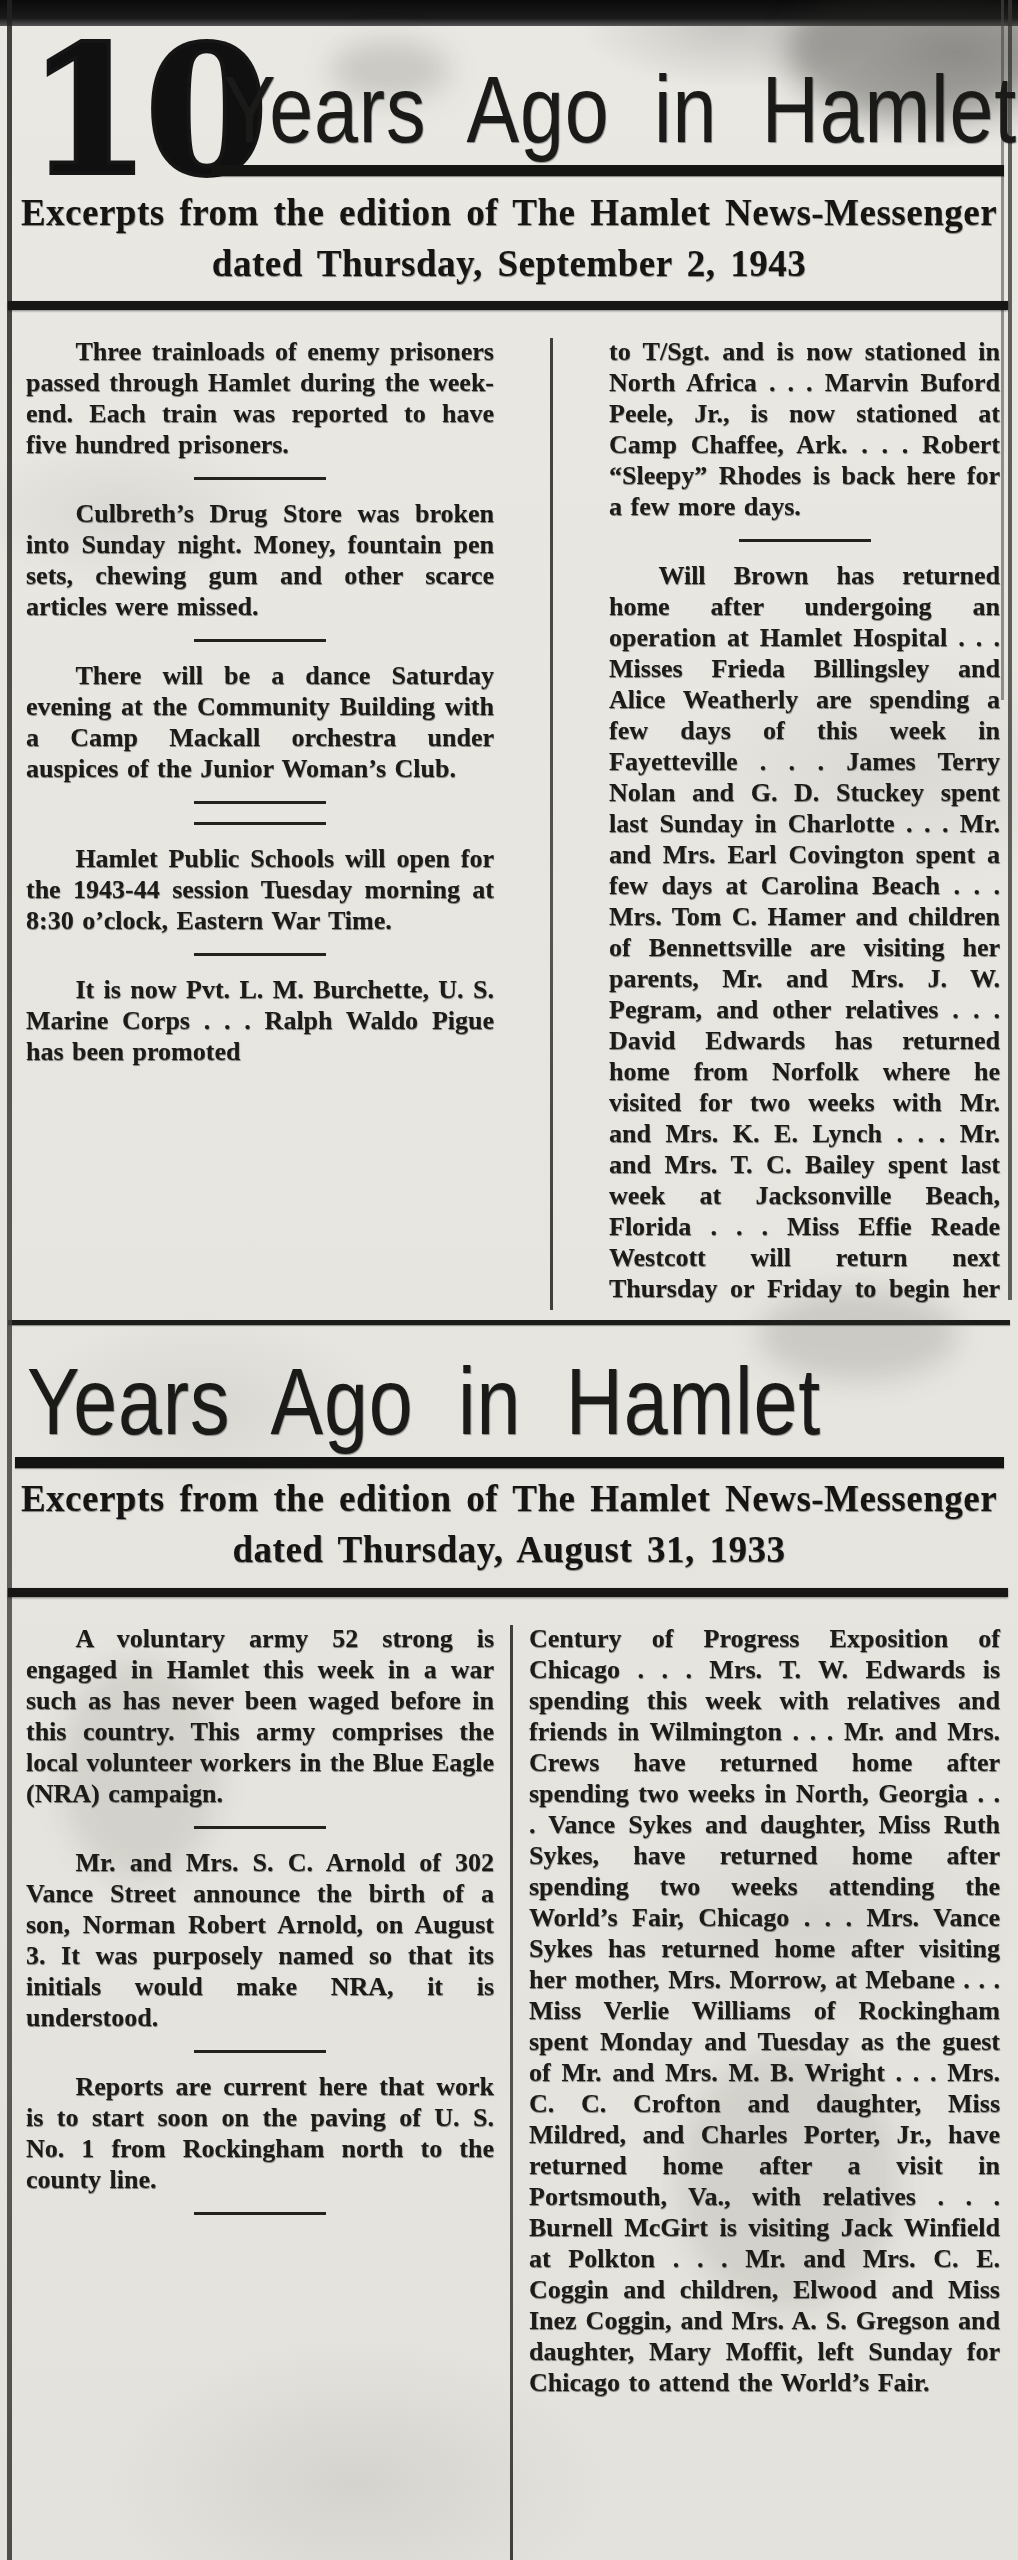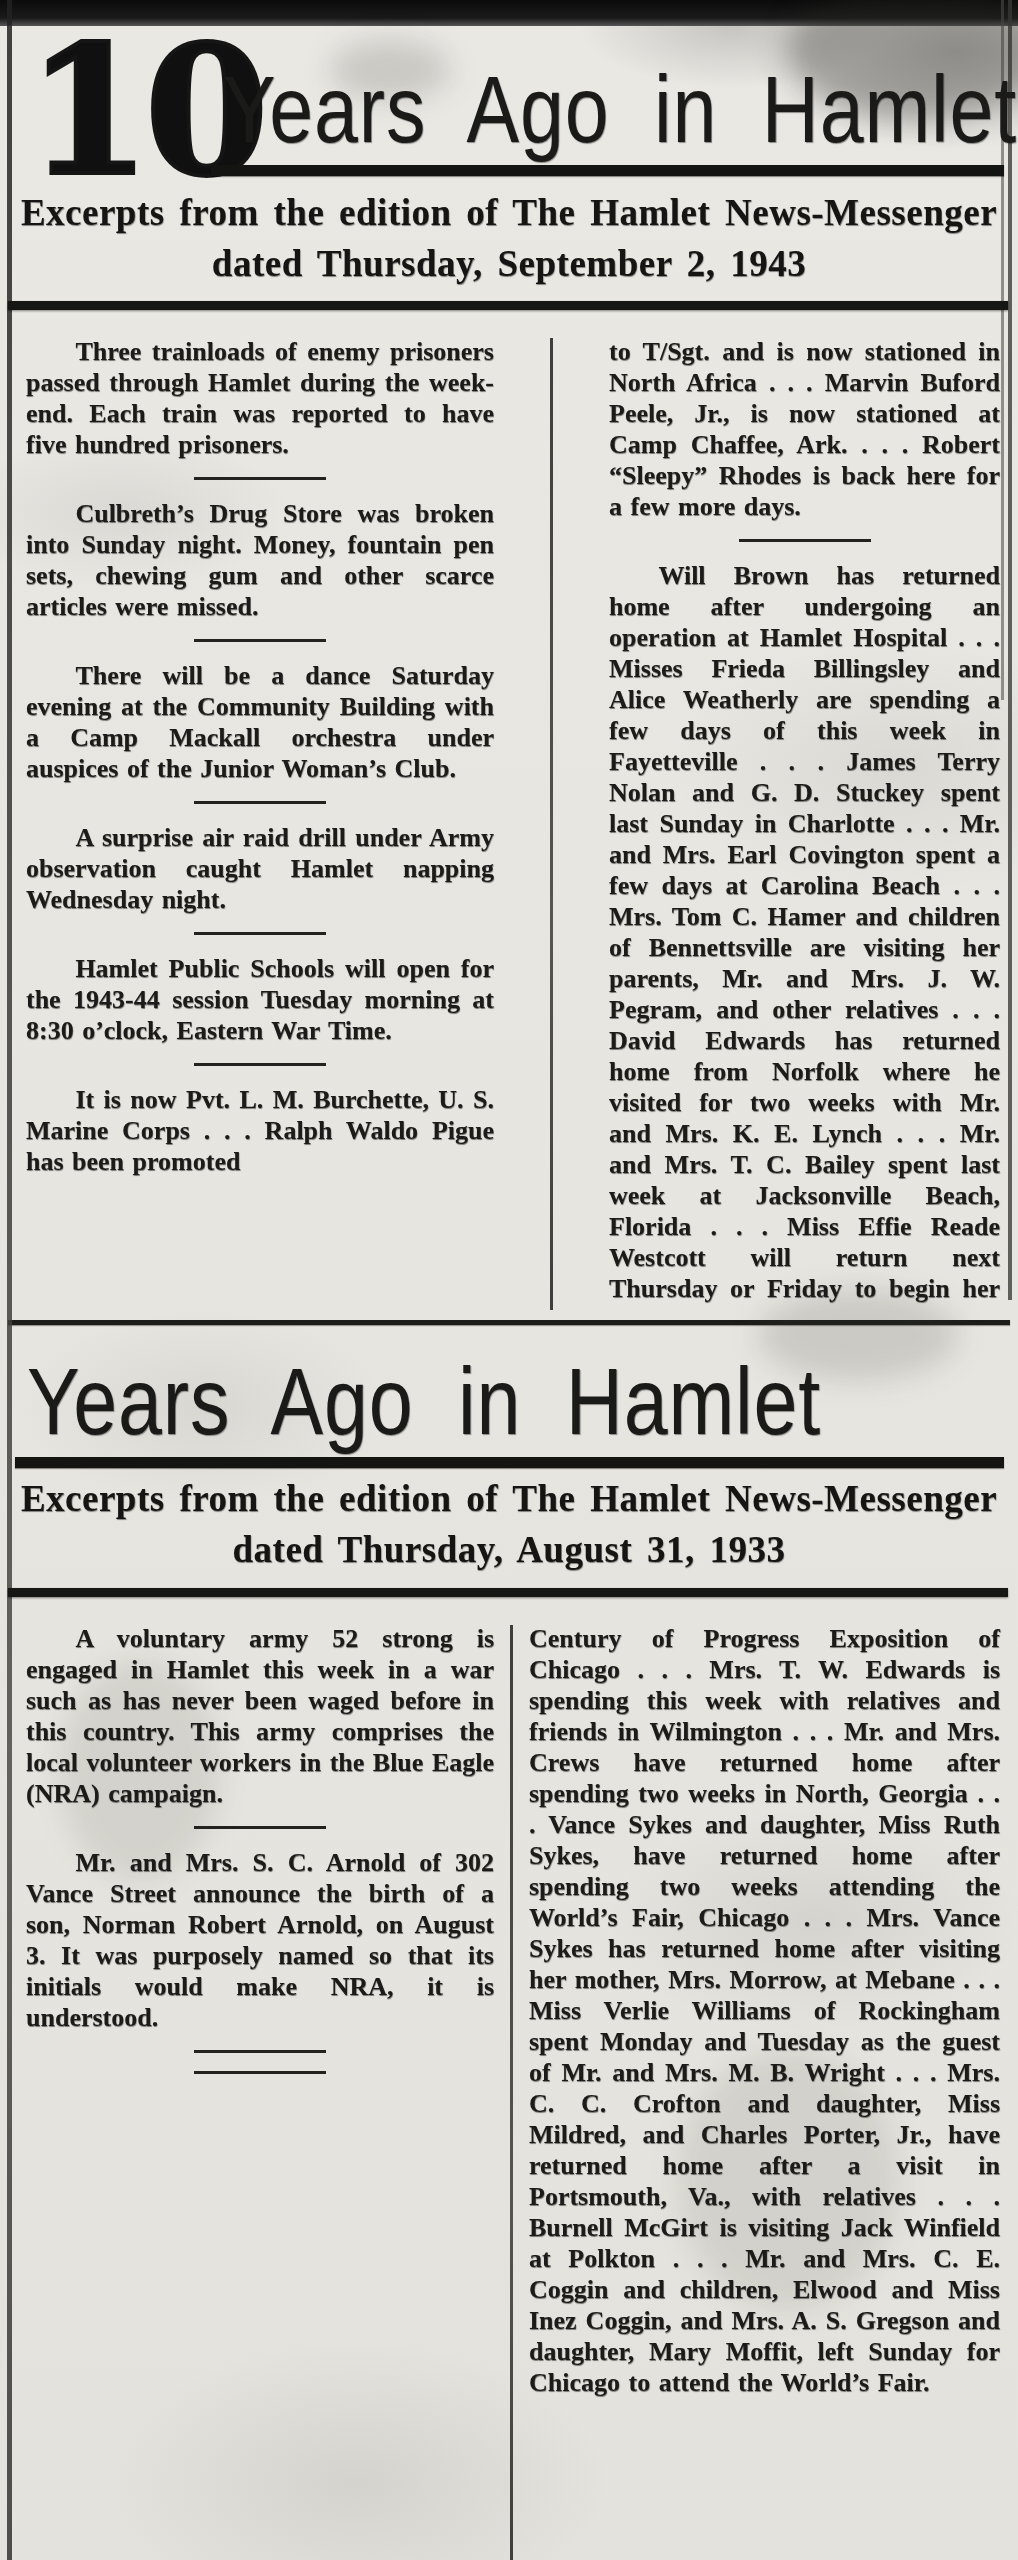--- a/index.html
+++ b/index.html
@@ -109,21 +109,20 @@
     <div class="header-rule"></div>
 
     <div class="columns first">
       <div class="col left">
         <p>Three trainloads of enemy prisoners passed through Hamlet during the week-end. Each train was reported to have five hundred prisoners.</p>
         <div class="sep"></div>
         <p>Culbreth’s Drug Store was broken into Sunday night. Money, fountain pen sets, chewing gum and other scarce articles were missed.</p>
         <div class="sep"></div>
         <p>There will be a dance Saturday evening at the Community Building with a Camp Mackall orchestra under auspices of the Junior Woman’s Club.</p>
         <div class="sep"></div>
-        <p>A surprise air raid drill under Army observation caught Hamlet napping Wednesday night.</p>
         <div class="sep"></div>
         <p>Hamlet Public Schools will open for the 1943-44 session Tuesday morning at 8:30 o’clock, Eastern War Time.</p>
         <div class="sep"></div>
         <p>It is now Pvt. L. M. Burchette, U. S. Marine Corps . . . Ralph Waldo Pigue has been promoted</p>
       </div>
       <div class="col-rule"></div>
       <div class="col right">
         <p class="no-indent">to T/Sgt. and is now stationed in North Africa . . . Marvin Buford Peele, Jr., is now stationed at Camp Chaffee, Ark. . . . Robert “Sleepy” Rhodes is back here for a few more days.</p>
         <div class="sep"></div>
         <p>Will Brown has returned home after undergoing an operation at Hamlet Hospital . . . Misses Frieda Billingsley and Alice Weatherly are spending a few days of this week in Fayetteville . . . James Terry Nolan and G. D. Stuckey spent last Sunday in Charlotte . . . Mr. and Mrs. Earl Covington spent a few days at Carolina Beach . . . Mrs. Tom C. Hamer and children of Bennettsville are visiting her parents, Mr. and Mrs. J. W. Pegram, and other relatives . . . David Edwards has returned home from Norfolk where he visited for two weeks with Mr. and Mrs. K. E. Lynch . . . Mr. and Mrs. T. C. Bailey spent last week at Jacksonville Beach, Florida . . . Miss Effie Reade Westcott will return next Thursday or Friday to begin her music in the Hamlet schools.</p>
@@ -143,20 +142,21 @@
     <p class="subtitle">Excerpts from the edition of The Hamlet News-Messenger</p>
     <p class="subtitle second">dated Thursday, August 31, 1933</p>
     <div class="header-rule"></div>
 
     <div class="columns second">
       <div class="col left">
         <p>A voluntary army 52 strong is engaged in Hamlet this week in a war such as has never been waged before in this country. This army comprises the local volunteer workers in the Blue Eagle (NRA) campaign.</p>
         <div class="sep"></div>
         <p>Mr. and Mrs. S. C. Arnold of 302 Vance Street announce the birth of a son, Norman Robert Arnold, on August 3. It was purposely named so that its initials would make NRA, it is understood.</p>
         <div class="sep"></div>
+        <p>Reports are current here that work is to start soon on the paving of U. S. No. 1 from Rockingham north to the county line.</p>
         <div class="sep"></div>
       </div>
       <div class="col-rule"></div>
       <div class="col right">
         <p class="no-indent">Century of Progress Exposition of Chicago . . . Mrs. T. W. Edwards is spending this week with relatives and friends in Wilmington . . . Mr. and Mrs. Crews have returned home after spending two weeks in North, Georgia . . . Vance Sykes and daughter, Miss Ruth Sykes, have returned home after spending two weeks attending the World’s Fair, Chicago . . . Mrs. Vance Sykes has returned home after visiting her mother, Mrs. Morrow, at Mebane . . . Miss Verlie Williams of Rockingham spent Monday and Tuesday as the guest of Mr. and Mrs. M. B. Wright . . . Mrs. C. C. Crofton and daughter, Miss Mildred, and Charles Porter, Jr., have returned home after a visit in Portsmouth, Va., with relatives . . . Burnell McGirt is visiting Jack Winfield at Polkton . . . Mr. and Mrs. C. E. Coggin and children, Elwood and Miss Inez Coggin, and Mrs. A. S. Gregson and daughter, Mary Moffit, left Sunday for Chicago to attend the World’s Fair.</p>
       </div>
     </div>
   </section>
 </div>
 

